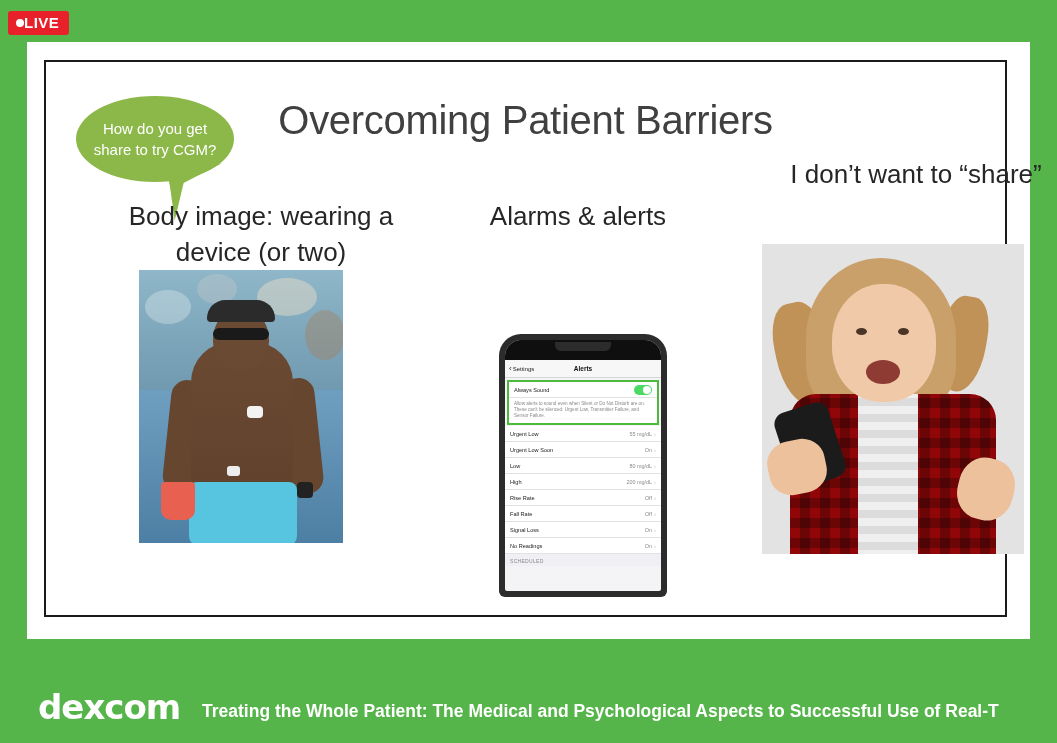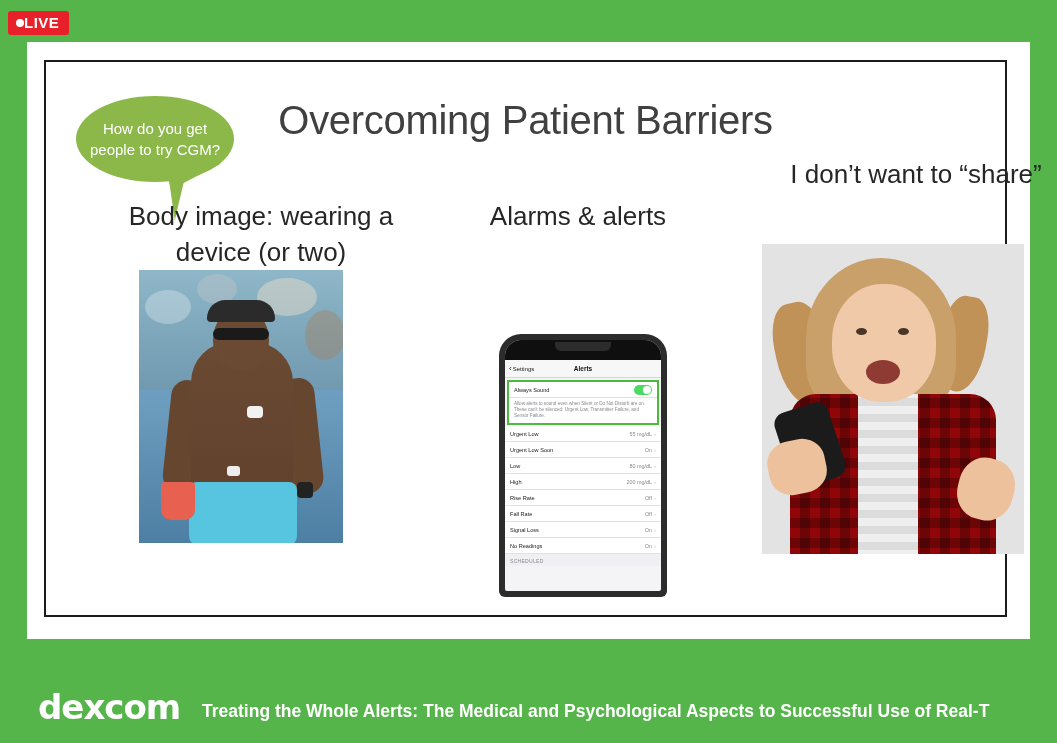--- a/index.html
+++ b/index.html
@@ -363,21 +363,21 @@
     <span class="live-dot"></span>
     <span>LIVE</span>
   </div>
 
   <div class="slide">
     <div class="slide-inner">
 
       <div class="slide-title">Overcoming Patient Barriers</div>
 
       <div class="bubble">
-        <span class="bubble-text">How do you get people to try CGM?</span>
+        <span class="bubble-text">How do you get share to try CGM?</span>
       </div>
       <div class="bubble-tail"></div>
 
       <div class="col-caption cap1">Body image: wearing a device (or two)</div>
       <div class="col-caption cap2">Alarms &amp; alerts</div>
       <div class="col-caption cap3">I don’t want to “share”</div>
 
       <div class="photo1">
         <div class="p1-sky"></div>
         <div class="p1-water"></div>
@@ -499,16 +499,16 @@
       </div>
 
     </div>
   </div>
 
   <div class="green-left-strip"></div>
 
   <div class="footer-divider"></div>
   <div class="footer">
     <div class="brand">dexcom</div>
-    <div class="footer-text">Treating the Whole Alerts: The Medical and Psychological Aspects to Successful Use of Real-T</div>
+    <div class="footer-text">Treating the Whole Patient: The Medical and Psychological Aspects to Successful Use of Real-T</div>
   </div>
 
 </div>
 
 </body></html>

